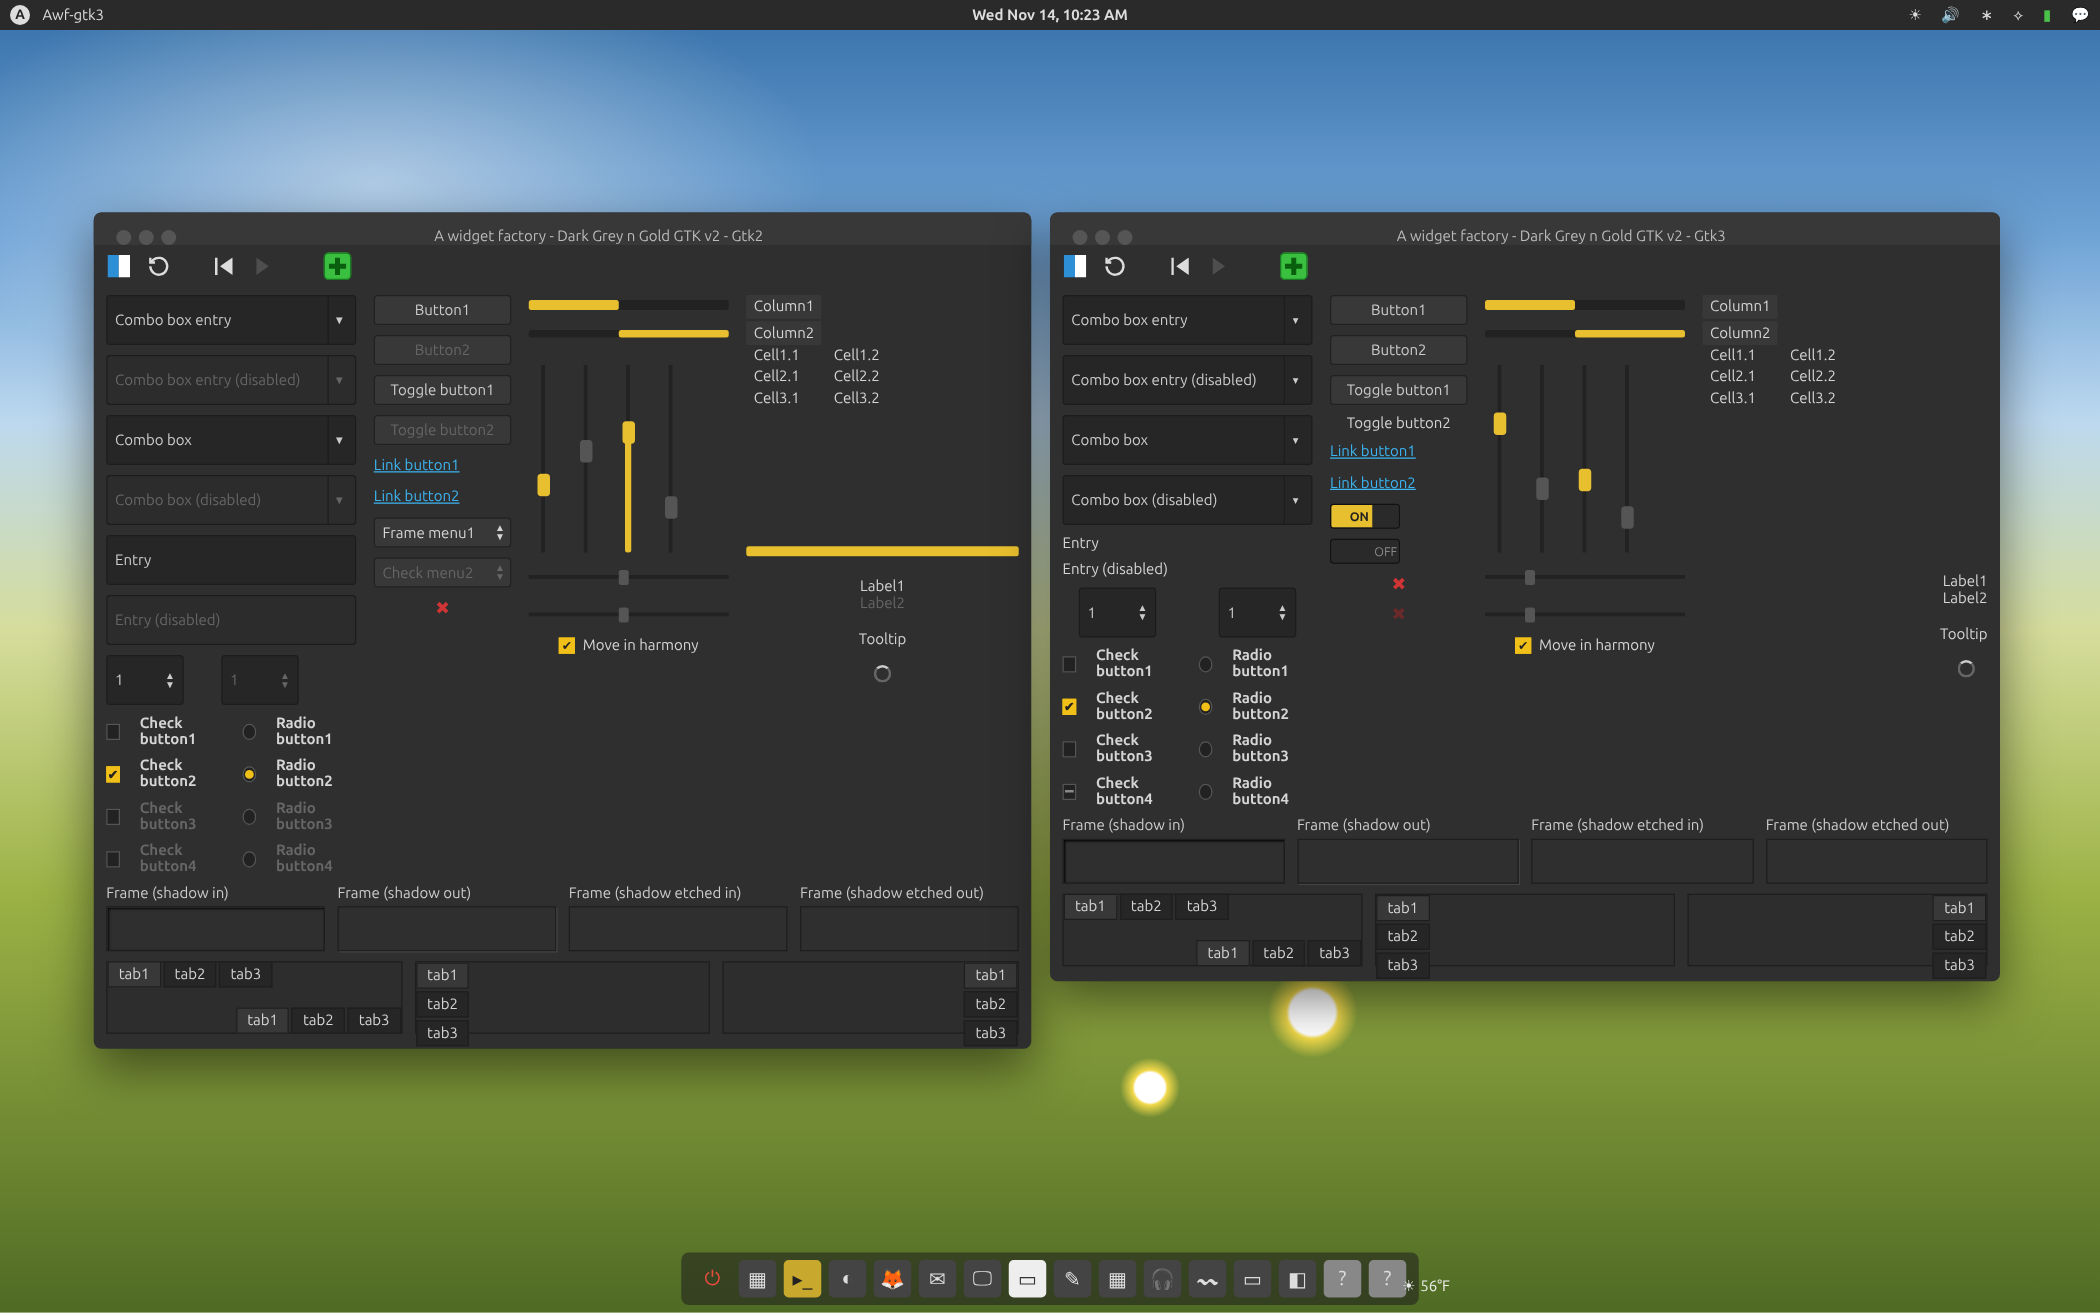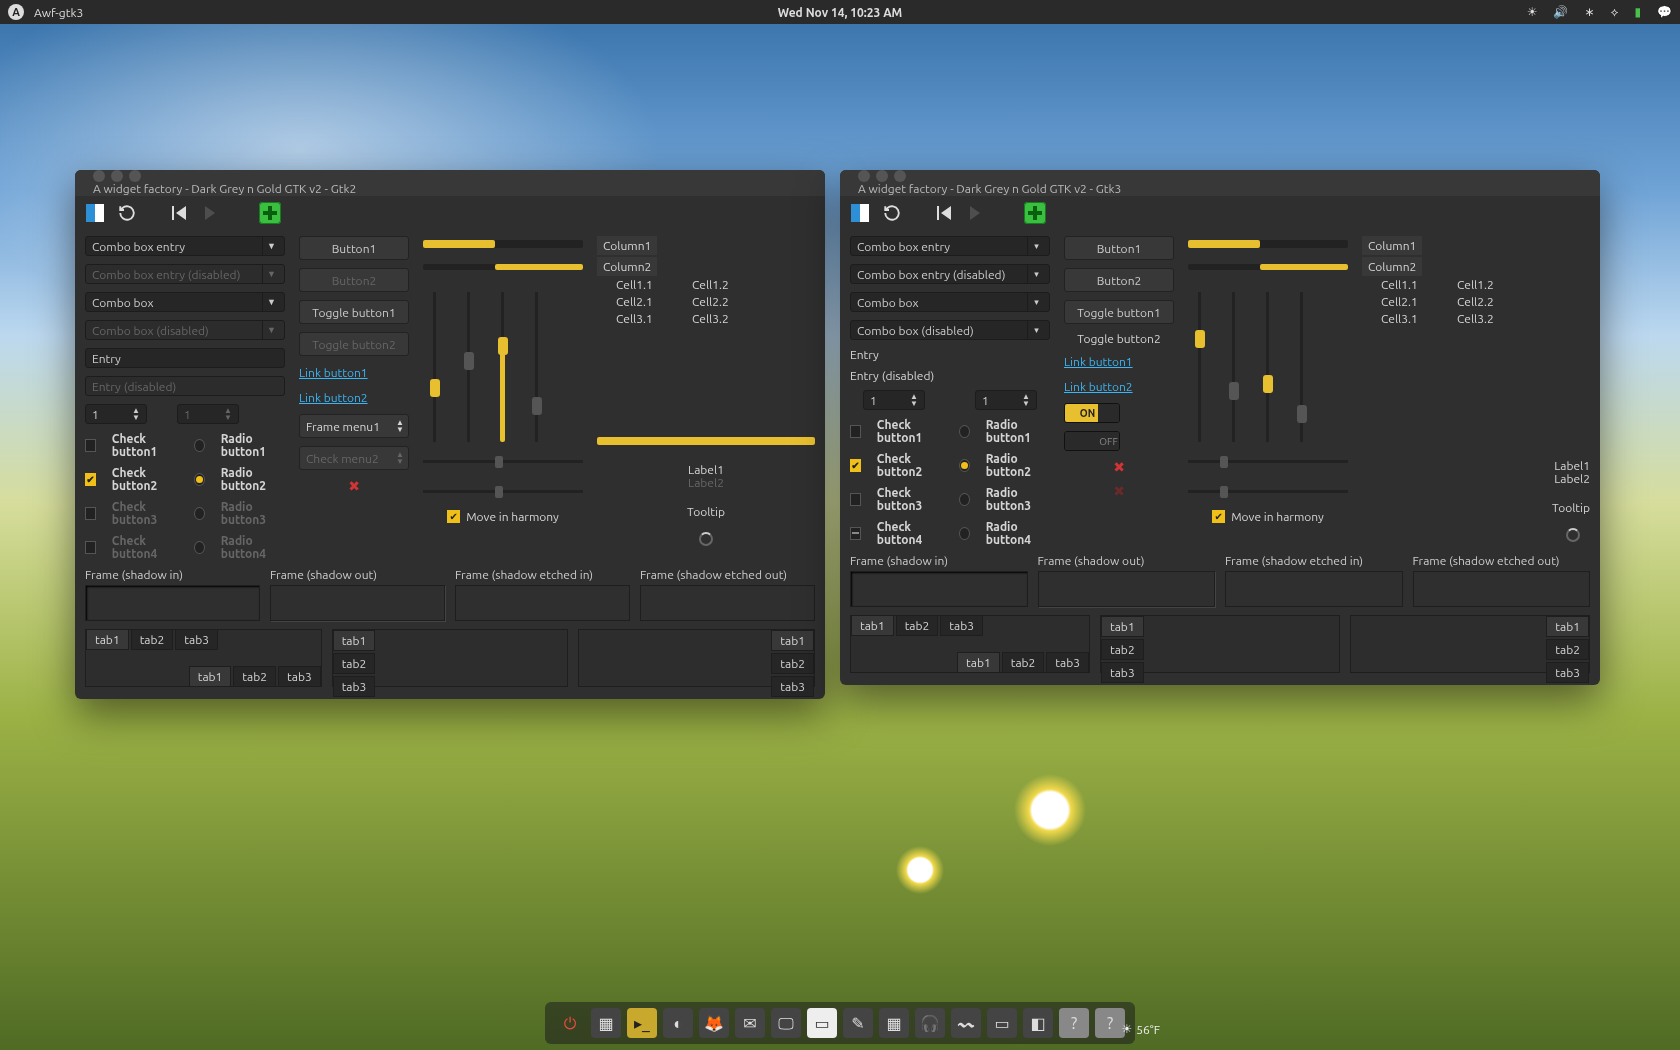--- a/index.html
+++ b/index.html
@@ -13,37 +13,37 @@
 }
 
 .topbar { position:absolute; top:0; left:0; right:0; height:24px; background:#2a2a2a; color:#ddd; display:flex; align-items:center; padding:0 8px; font-size:12px; z-index:50; }
 .topbar .left { display:flex; align-items:center; gap:10px; }
 .topbar .center { position:absolute; left:50%; transform:translateX(-50%); font-weight:600; }
 .topbar .right { margin-left:auto; display:flex; gap:16px; align-items:center; }
 .app-icon { width:16px; height:16px; border-radius:50%; background:#ddd; color:#222; display:flex; align-items:center; justify-content:center; font-weight:bold; font-size:11px; }
 
 
 .win { position:absolute; background:#2f2f2f; border-radius:6px; box-shadow:0 15px 40px rgba(0,0,0,.5); z-index:20; }
-.titlebar { height:26px; background:#383838; border-radius:6px 6px 0 0; display:flex; align-items:flex-start; color:#bbb; font-size:12px; padding:0 18px;flex-direction:column; }
+.titlebar { height:26px; background:#383838; border-radius:6px 6px 0 0; display:flex; align-items:flex-end; color:#bbb; font-size:12px; padding:0 18px; }
 .winbtns { display:flex; gap:6px; margin-right:10px; }
 .winbtn { width:12px; height:12px; border-radius:50%; background:#555; }
 .title-center { flex:1; text-align:center; }
 .toolbar { display:flex; align-items:center; gap:12px; padding:6px 10px; }
 .tb-ic { width:20px; height:20px; display:flex; align-items:center; justify-content:center; }
 .plus-btn { width:22px; height:22px; border-radius:4px; background:#3abf41; color:#0a0; display:flex; align-items:center; justify-content:center; box-shadow:inset 0 0 0 1px #1a7a1f; }
 
 .body { padding:6px 10px 12px; display:flex; flex-direction:column; gap:8px; }
 .cols { display:flex; gap:14px; }
 .col { display:flex; flex-direction:column; gap:8px; min-width:0; }
 .c1 { width:200px; } .c2 { width:110px; } .c3 { width:160px; } .c4 { flex:1; }
 
 
 .win3 .c1 { width:200px; } .win3 .c2 { width:110px; } .win3 .c3 { width:160px; } .win3 .c4 { flex:1; }
 
-.combo,.entry,.spin { background:#262626; border:1px solid #1c1c1c; border-radius:3px; height:20px; display:flex; align-items:center; padding:0 6px; color:#ccc; font-size:12px; position:relative; }
+.combo,.entry,.spin { background:#262626; border:1px solid #1c1c1c; border-radius:3px; height:40px; display:flex; align-items:center; padding:0 6px; color:#ccc; font-size:12px; position:relative; }
 .combo .chev { position:absolute; right:4px; top:0; bottom:0; width:18px; display:flex; align-items:center; justify-content:center; border-left:1px solid #1c1c1c; font-size:9px; }
 .disabled { color:#666!important; }
 .entry.disabled,.combo.disabled { background:#2c2c2c; }
 .btn { background:#383838; border:1px solid #222; border-radius:3px; height:24px; display:flex; align-items:center; justify-content:center; font-size:12px; color:#ccc; }
 .btn.disabled,.tog.disabled { color:#666; }
 .tog { background:#383838; border:1px solid #222; border-radius:3px; height:24px; display:flex; align-items:center; justify-content:center; font-size:12px; color:#ccc; }
 .link { color:#3cb5f2; font-size:12px; text-decoration:underline; cursor:pointer; margin:2px 0; }
 .opt { background:#383838; border:1px solid #222; border-radius:3px; height:24px; display:flex; align-items:center; padding:0 6px; font-size:12px; position:relative; }
 .opt .ud { position:absolute; right:4px; font-size:8px; line-height:7px; }
 .spin { width:62px; justify-content:space-between; }
@@ -72,21 +72,21 @@
 .vslider .vthumb { position:absolute; left:3px; width:10px; height:18px; background:#e8bf2e; border-radius:3px; }
 .vslider.grey .vthumb { background:#555; }
 
 .harmony { display:flex; align-items:center; gap:6px; font-size:12px; justify-content:center; }
 
 
 .tbl { font-size:12px; }
 .tbl .hdr { display:flex; gap:2px;flex-direction:column; }
 .tbl .hdr span { background:#383838; padding:3px 6px; }
 .tbl .hdr span:first-child { width:60px; } .tbl .hdr span:last-child { width:60px; }
-.tbl .row { display:flex; gap:14px;margin-left:13px; }
+.tbl .row { display:flex; gap:2px; }
 .tbl .row span { padding:2px 6px; width:62px; }
 .label-stack { text-align:center; font-size:12px; margin-top:6px;}
 .label-stack .dim { color:#666; }
 .toolt { text-align:center; font-size:12px; margin-top:8px; }
 .spinner { width:14px; height:14px; border:2px solid #666; border-top-color:#ccc; border-radius:50%; margin:6px auto 0; }
 
 .switch { width:56px; height:20px; border-radius:3px; display:flex; font-size:10px; overflow:hidden; border:1px solid #111;}
 .switch .on { flex:1; background:#e8bf2e; color:#222; display:flex; align-items:center; justify-content:center; font-weight:600;padding-left:12px;}
 .switch .off { flex:1; background:#2a2a2a; color:#888; display:flex; align-items:center; justify-content:center;}
 .switch.offstate .on { background:#2a2a2a; color:#666;}

